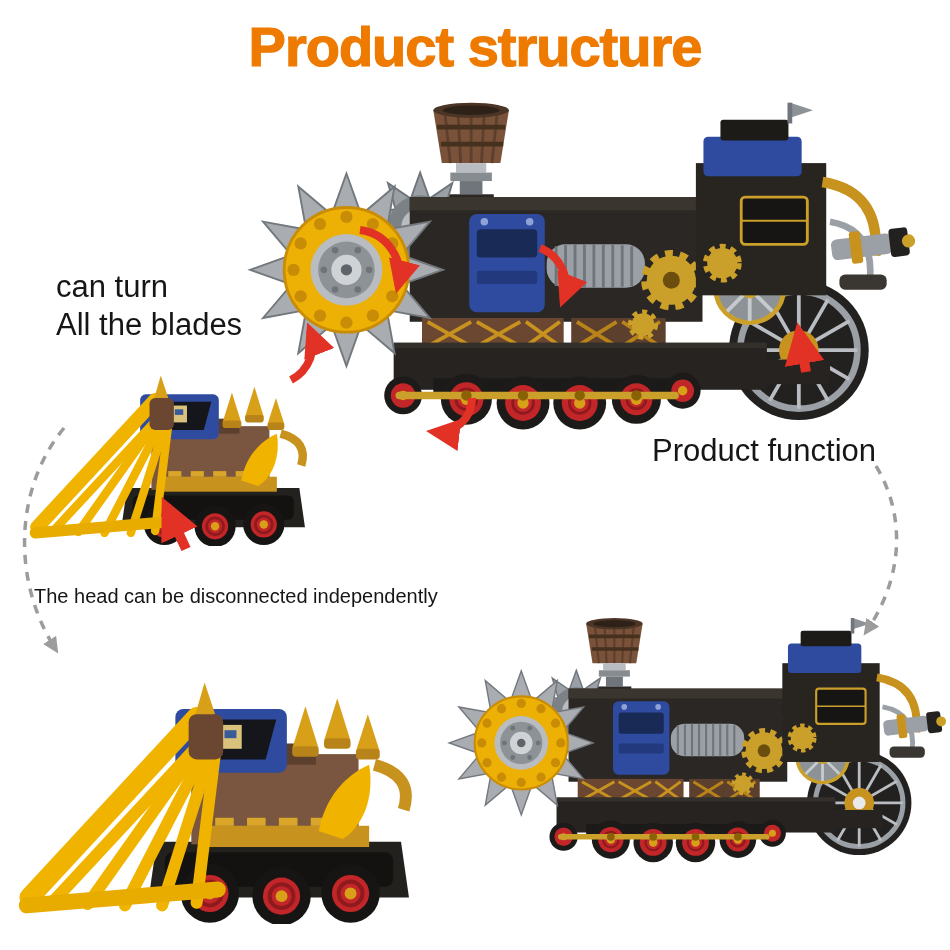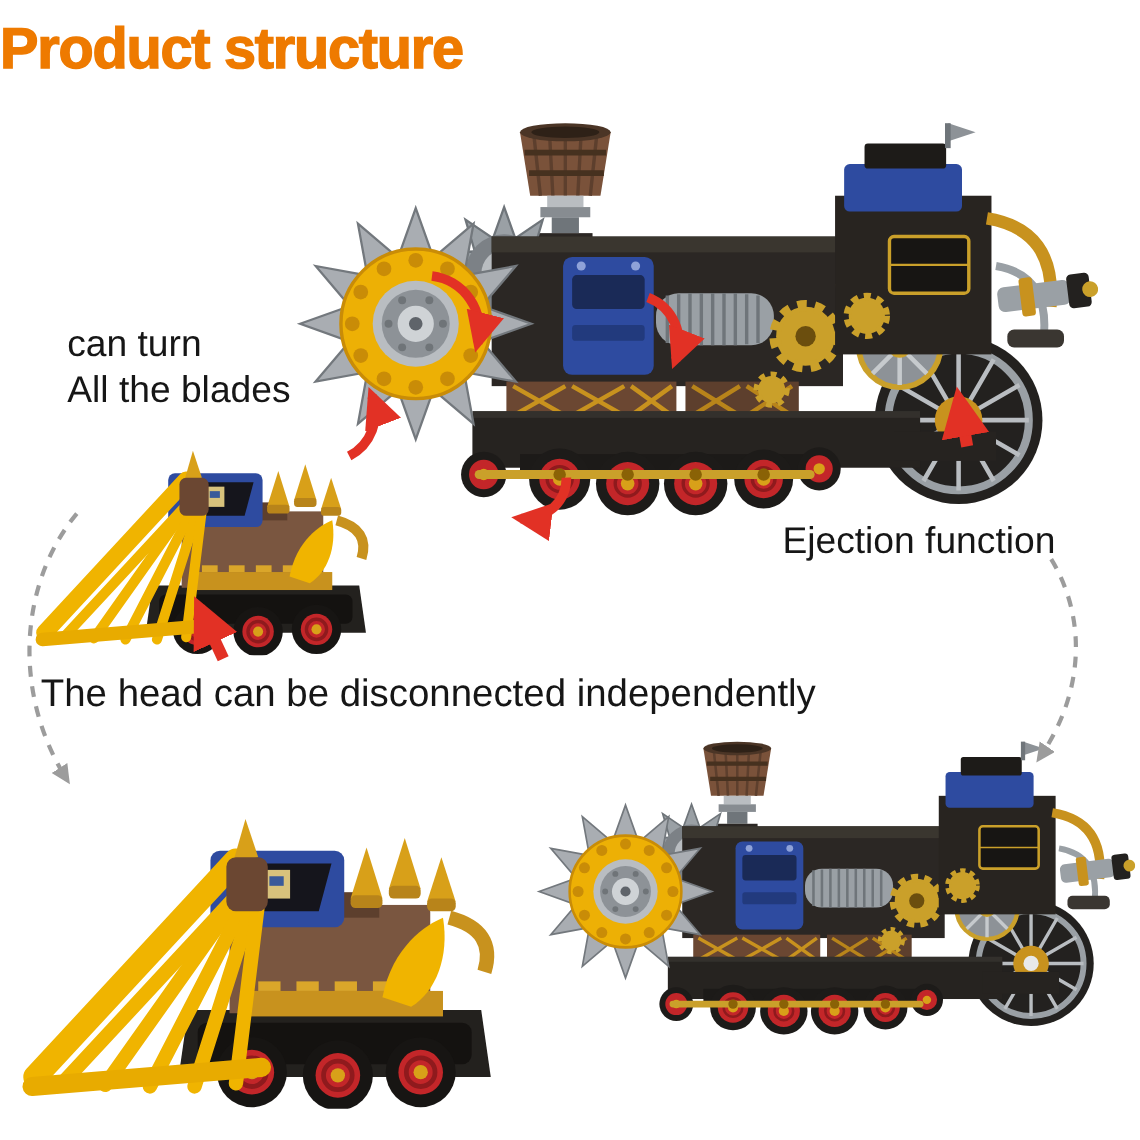--- a/index.html
+++ b/index.html
@@ -1,23 +1,23 @@
 <!DOCTYPE html>
 <html style="--title-orange: #ee7a00; --text-black: #161616; --arrow-red: #e23125; --dashed-gray: #9c9c9c; --toy-yellow: #f0b400; --toy-gold: #c8921e; --toy-blue: #2e4ba0; --toy-brown: #7a5640; --toy-dark: #23211f; --toy-silver: #9aa0a5; --wheel-red: #c32629;"><head>
 <meta charset="utf-8">
 <style>
   html,body{margin:0;padding:0}
   body{width:950px;height:950px;background:#ffffff;font-family:"Liberation Sans",sans-serif;position:relative;overflow:hidden}
   .page{position:absolute;inset:0;width:950px;height:950px;background:#fff}
-  .title{position:absolute;top:14px;left:0;width:100%;font-size:48px;font-weight:bold;letter-spacing:-1px;
+  .title{position:absolute;top:14px;left:0;width:100%;text-align:center;font-size:56px;font-weight:bold;letter-spacing:-1px;
          color:var(--title-orange,#ee7a00);-webkit-text-stroke:1.2px var(--title-orange,#ee7a00)}
   .note{position:absolute;color:var(--text-black,#161616);font-size:31px;line-height:1.22;white-space:nowrap}
   #note-blades{left:56px;top:268px}
   #note-ejection{left:652px;top:432px}
-  #note-head{left:34px;top:558px;font-size:32px}
+  #note-head{left:34px;top:584px;font-size:20px}
   svg.scene{position:absolute;left:0;top:0;width:950px;height:950px}
   .arrow-red{stroke:var(--arrow-red,#e23125);fill:none}
   .dashed{stroke:var(--dashed-gray,#9c9c9c);fill:none;stroke-dasharray:9 8}
   .mk-red{fill:var(--arrow-red,#e23125)}
   .mk-gray{fill:var(--dashed-gray,#9c9c9c)}
 </style>
 </head>
 <body>
 
 <div class="page">
@@ -291,17 +291,17 @@
     <path class="dashed" stroke-width="3.5" marker-end="url(#mg)" d="M 876 466 C 904 512, 906 574, 866 632"></path>
   </svg>
 
   <div class="title">Product structure</div>
 
   <div class="note" id="note-blades">
     <div>can turn</div>
     <div>All the blades</div>
   </div>
 
-  <div class="note" id="note-ejection">Ejection function</div>
+  <div class="note" id="note-ejection">Product function</div>
 
   <div class="note" id="note-head">The head can be disconnected independently</div>
 
 </div>
 
 </body></html>

